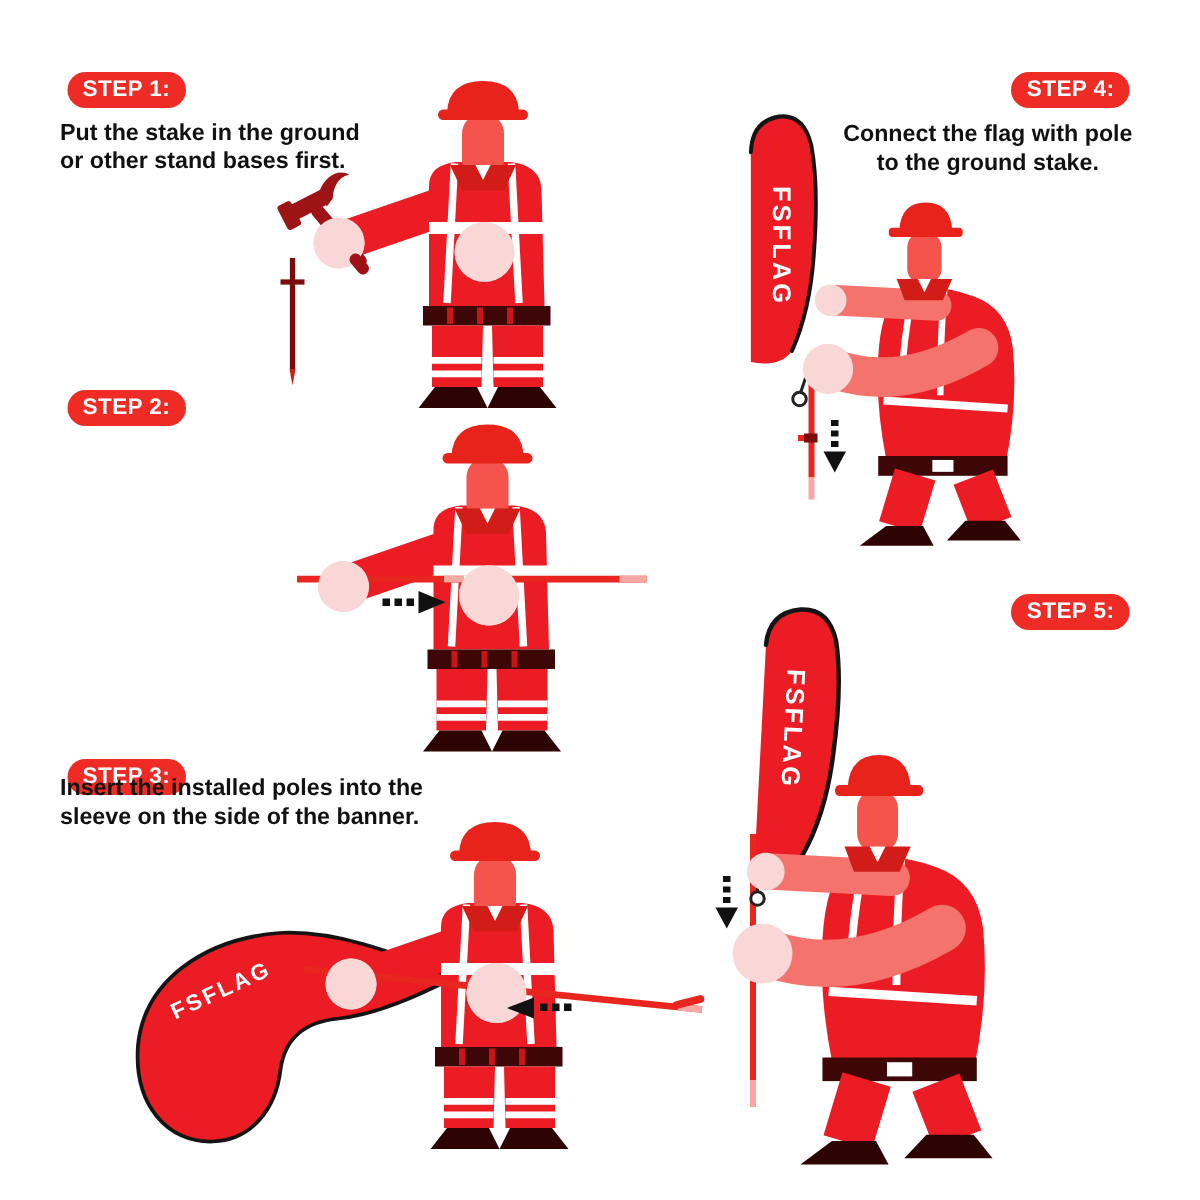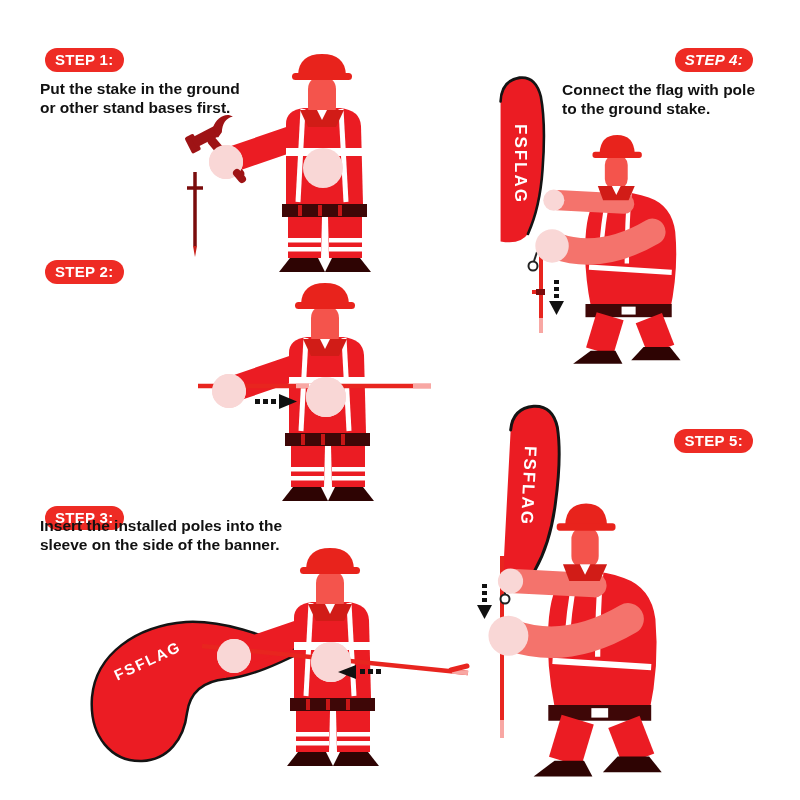--- a/index.html
+++ b/index.html
@@ -4,21 +4,21 @@
 <style>
   html,body{margin:0;padding:0;background:#fff;}
   .canvas{position:relative;width:800px;height:800px;background:#ffffff;overflow:hidden;
           font-family:"Liberation Sans",sans-serif;}
   svg.art{position:absolute;left:0;top:0;width:800px;height:800px;}
   .badge{position:absolute;display:inline-block;background:#EE2B24;color:#fff;
          font-weight:bold;font-size:15px;line-height:19px;padding:2px 10px 3px;
          border-radius:13px;letter-spacing:.3px;}
   .instr{position:absolute;margin:0;color:#111;font-weight:bold;font-size:15.5px;
          line-height:19px;white-space:pre-line;}
-  .instr.right{text-align:left;}
+  .instr.right{text-align:center;}
   .flag-label{position:absolute;color:#fff;font-weight:bold;text-align:center;
          letter-spacing:2px;}
   .flag-label.diag{font-size:15px;transform:rotate(-25deg);}
   .flag-label.vert{font-size:17px;}
 </style>
 </head>
 <body>
 
 <div class="canvas">
 
@@ -177,23 +177,23 @@
   <span class="badge" style="left:45px;top:48px;">STEP 1:</span>
   <p class="instr" style="left:40px;top:79px;">Put the stake in the ground
 or other stand bases first.</p>
 
   <span class="badge" style="left:45px;top:260px;border-radius:12px;">STEP 2:</span>
 
   <span class="badge" style="left:45px;top:506px;">STEP 3:</span>
   <p class="instr" style="left:40px;top:516px;">Insert the installed poles into the
 sleeve on the side of the banner.</p>
 
-  <span class="badge" style="right:47px;top:48px;font-style:italic;">STEP 4:</span>
+  <span class="badge" style="right:47px;top:48px;">STEP 4:</span>
   <p class="instr right" style="right:45px;top:80px;">Connect the flag with pole
 to the ground stake.</p>
 
-  <span class="badge" style="right:47px;top:429px;">STEP 5:</span>
+  <span class="badge" style="right:47px;top:396px;">STEP 5:</span>
 
   <span class="flag-label diag" style="left:100px;top:652px;width:95px;">FSFLAG</span>
   <span class="flag-label vert" style="left:475px;top:154px;width:90px;transform:rotate(90deg);">FSFLAG</span>
   <span class="flag-label vert" style="left:483px;top:476px;width:90px;transform:rotate(93deg);">FSFLAG</span>
 
 </div>
 
 </body></html>

